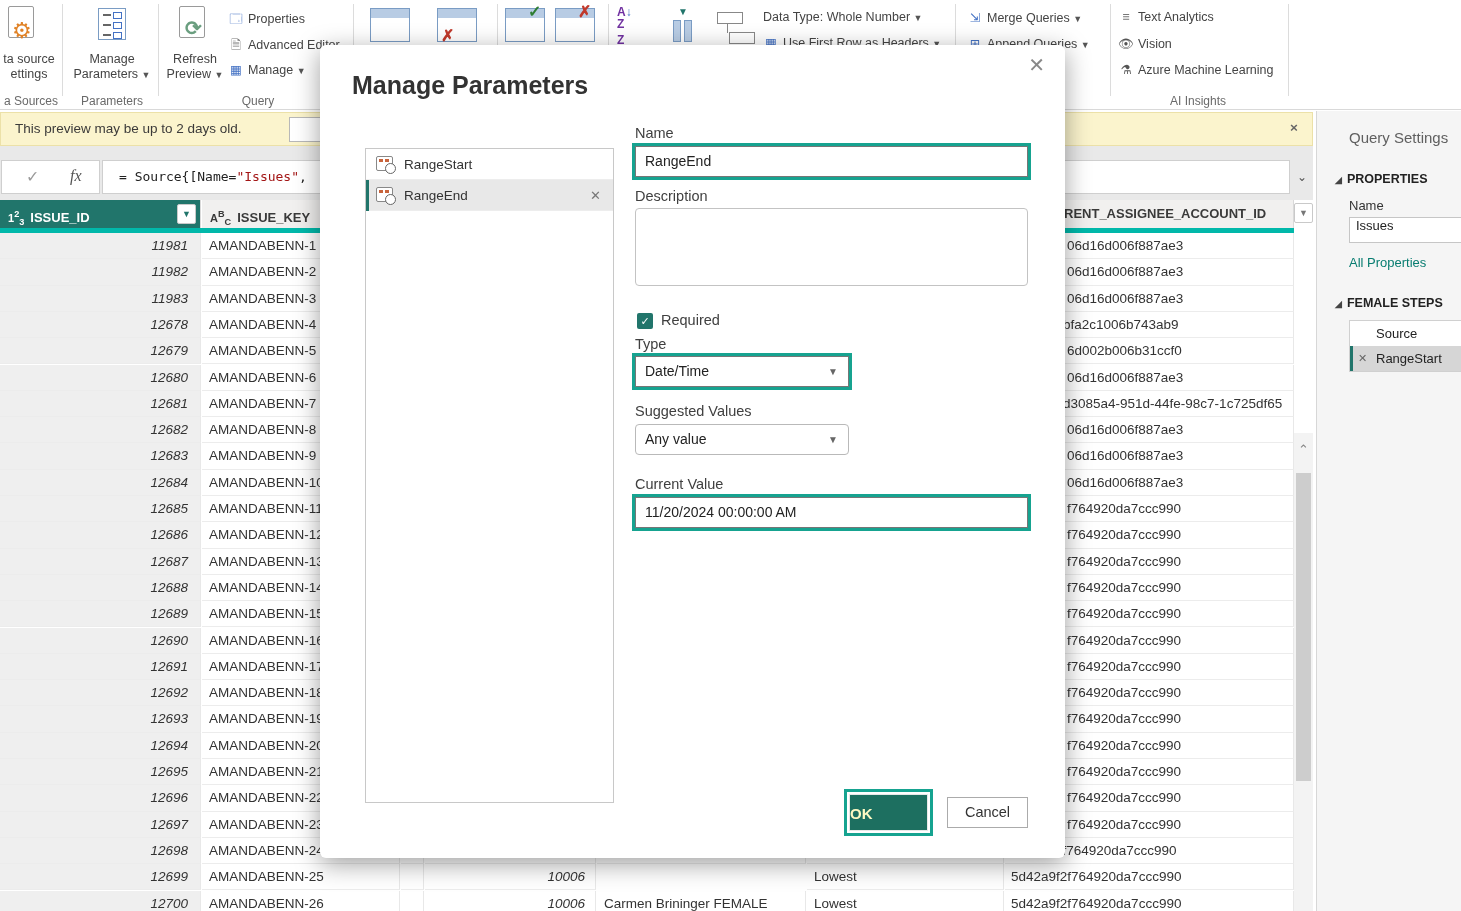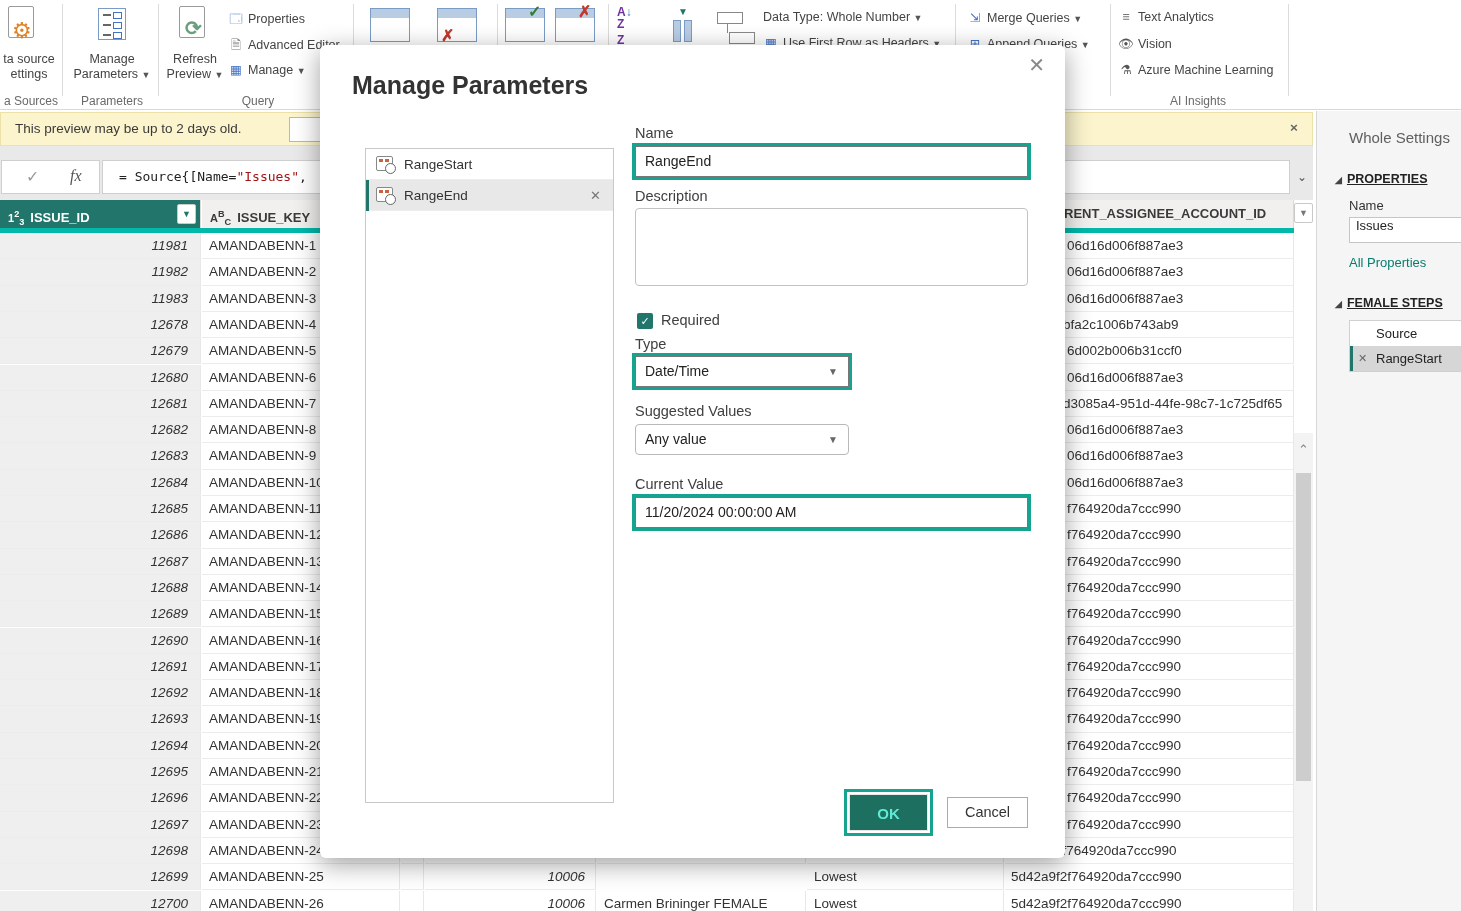--- a/index.html
+++ b/index.html
@@ -48,21 +48,21 @@
   .c-name { left:597px; width:209px; padding-left:7px; }
   .c-pri { left:807px; width:197px; padding-left:7px; }
   .c-acct { left:1005px; width:289px; padding-left:6px; }
   
   #vscroll { position:absolute; left:1294px; top:233px; width:19px; height:678px; background:#f3f3f3; }
   #vscroll .arr { position:absolute; left:0; width:19px; height:22px; color:#888; font-size:13px; text-align:center; line-height:22px; }
   #vthumb { position:absolute; left:2px; top:40px; width:15px; height:308px; background:#cdcdcd; }
   
   #panel { position:absolute; left:1316px; top:111px; width:145px; height:800px; background:#f5f5f5; border-left:1px solid #d7d7d7; }
   #panel h1 { font-size:15px; font-weight:normal; color:#5f5f5f; margin:18px 0 0 32px; }
-  .sect { font-size:12.5px; font-weight:bold; color:#222; margin:26px 0 0 32px;text-decoration:underline; }
+  .sect { font-size:12.5px; font-weight:bold; color:#222; margin:26px 0 0 32px; }
   .sect .tri { display:inline-block; margin-left:-14px; margin-right:5px; font-size:9px; color:#444; }
   .plabel { font-size:13px; color:#333; margin:12px 0 4px 32px; }
   #pname { margin-left:32px; width:120px; height:26px; border:1px solid #c6c6c6; background:#fff; font-size:13px; padding-left:6px; color:#222; }
   .link { color:var(--link); font-size:13px; cursor:pointer; }
   #allprops { margin:12px 0 0 32px; }
   #steps { margin:10px 0 0 32px; width:120px; background:#fff; border:1px solid #d0d0d0; }
   .step { position:relative; height:25px; font-size:13px; line-height:25px; padding-left:26px; color:#222; }
   .step.sel { background:#d6d6d6; }
   .step.sel::before { content:""; position:absolute; left:0; top:0; width:3px; height:25px; background:var(--hdrteal); }
   .step .sx { position:absolute; left:8px; top:0; color:#666; font-size:11px; }
@@ -80,21 +80,21 @@
      linear-gradient(#c8643c,#c8643c) 2px 2px/4px 3px no-repeat,
      linear-gradient(#c8643c,#c8643c) 8px 2px/4px 3px no-repeat,#fff; border-radius:2px; }
   .paric::after { content:""; position:absolute; right:-4px; bottom:-4px; width:9px; height:9px; border:1.5px solid #666; border-radius:50%; background:#fff; }
   .flabel { position:absolute; left:315px; font-size:14.5px; color:#404040; }
   .finput { position:absolute; left:315px; width:393px; height:31px; border:1px solid #767676; background:#fff; font-size:14px; padding-left:9px; line-height:29px; color:#222; white-space:nowrap; }
   .annot { box-shadow:0 0 0 3px var(--annot); }
   #desc { position:absolute; left:315px; top:163px; width:393px; height:78px; border:1px solid #c3c3c3; border-radius:4px; background:#fff; }
   .ddl .arrow { position:absolute; right:10px; top:0; line-height:29px; color:#666; font-size:10px; }
   #cb { position:absolute; left:317px; top:268px; width:16px; height:16px; background:var(--hdrteal); border-radius:2px; color:#fff; font-size:11px; text-align:center; line-height:16px; }
   #cblbl { position:absolute; left:341px; top:267px; font-size:14.5px; color:#404040; }
-  #btn-ok { position:absolute; left:529px; top:749px; width:79px; height:37px; background:var(--okfill); color:#5eead4; font-size:15px; font-weight:bold; text-align:center; line-height:37px; border:1px solid #e8e8e8; box-shadow:0 0 0 2px #fff, 0 0 0 5px var(--annot); cursor:pointer; }
+  #btn-ok { position:absolute; left:529px; top:749px; width:79px; height:37px; background:var(--okfill); color:#fef9c3; font-size:15px; font-weight:bold; line-height:37px; border:1px solid #e8e8e8; box-shadow:0 0 0 2px #fff, 0 0 0 5px var(--annot); cursor:pointer; }
   #btn-cancel { position:absolute; left:627px; top:752px; width:81px; height:31px; background:#fff; border:1px solid #ababab; font-size:14.5px; text-align:center; line-height:29px; cursor:pointer; }
 </style>
 </head>
 <body>
 
 <div id="ribbon">
   <div class="rdiv" style="left:62px"></div>
     <div class="rdiv" style="left:158px"></div>
   <div class="rdiv" style="left:353px"></div>
     <div class="rdiv" style="left:497px"></div>
@@ -467,21 +467,21 @@
       </div>
     </div>
   <div id="vscroll">
     <div class="arr" style="top:6px">⌃</div>
     <div id="vthumb"></div>
 
   </div>
 </div>
 
 <div id="panel">
-  <h1>Whole Settings</h1>
+  <h1>Query Settings</h1>
   <div class="sect"><span class="tri">◢</span><span>PROPERTIES</span></div>
   <div class="plabel">Name</div>
   <div id="pname">Issues</div>
   <div class="link" id="allprops">All Properties</div>
   <div class="sect"><span class="tri">◢</span><span>FEMALE STEPS</span></div>
   <div id="steps">
       <div class="step"><span>Source</span></div>
       <div class="step sel"><span class="sx">✕</span><span>RangeStart</span></div>
     </div>
 </div>

